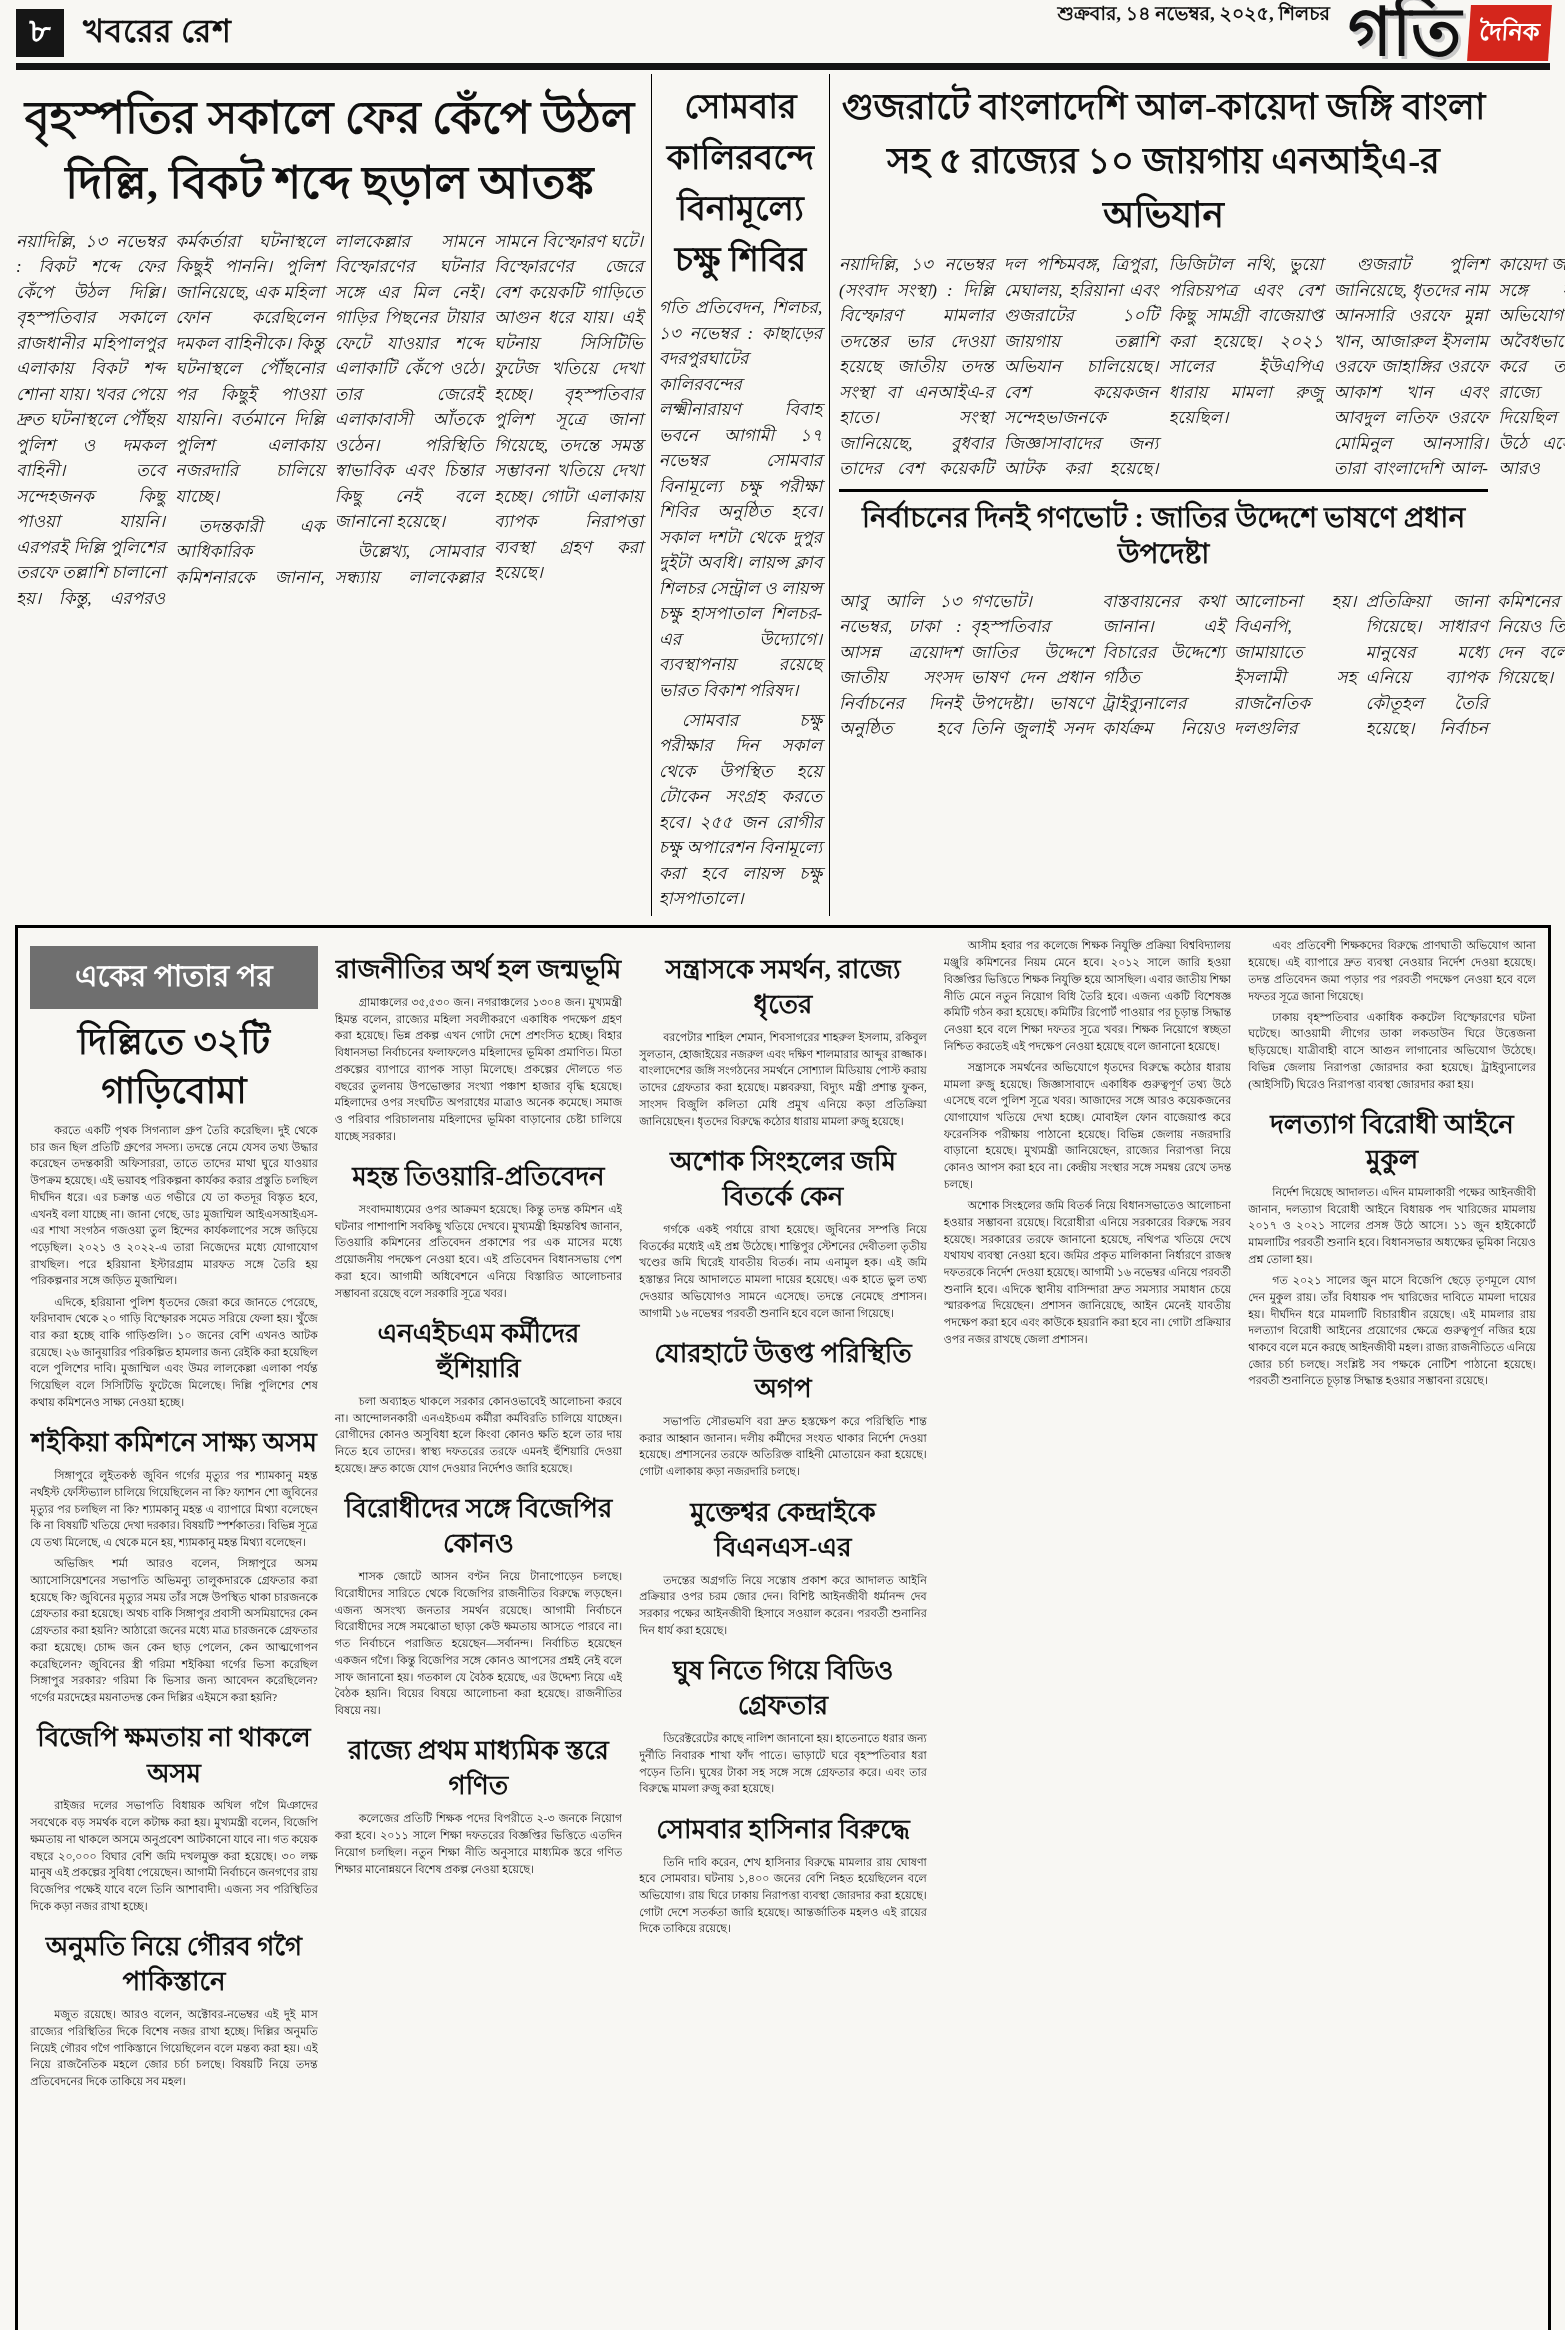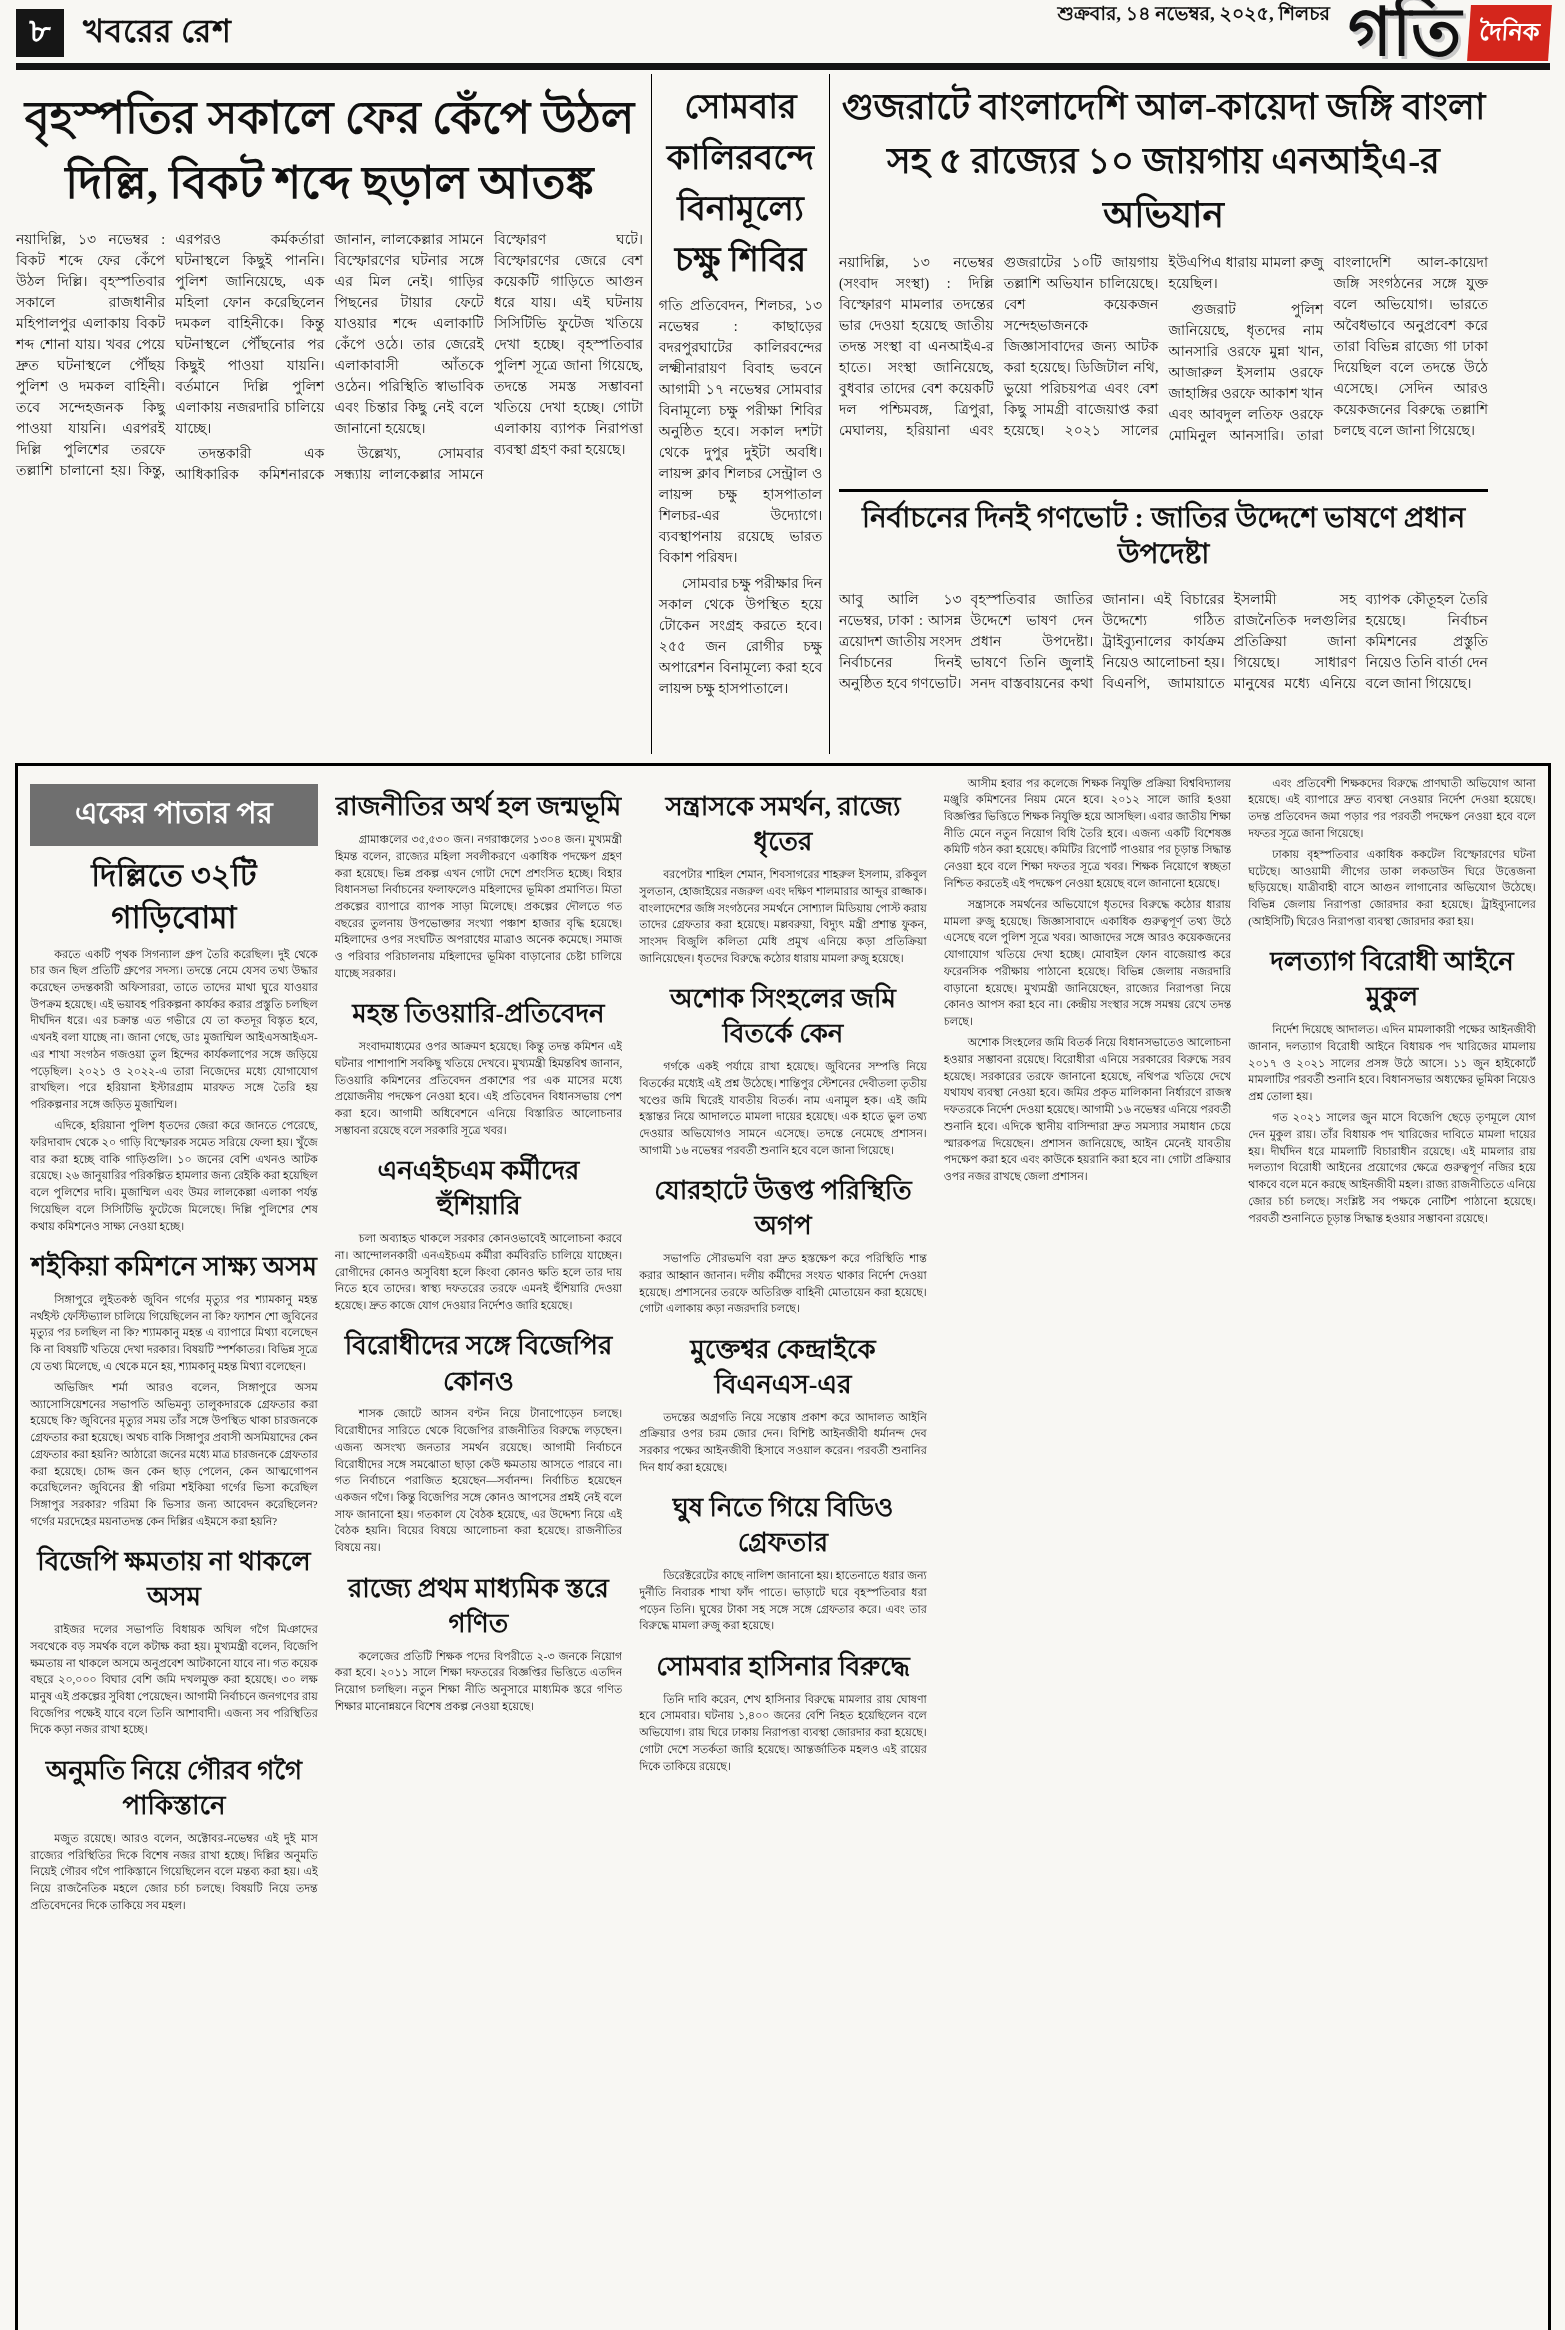--- a/index.html
+++ b/index.html
@@ -24,30 +24,30 @@
   .region-b{border-left:1.7px solid #000;border-right:1.7px solid #000;padding:3.4px 6.8px 0 6.8px;}
   .region-c{padding-left:9px;}
   .hl-a{font-size:45px;font-weight:bold;text-align:center;line-height:1.45;margin:8px 0 12.5px;}
   .hl-b{font-size:34px;font-weight:bold;text-align:center;line-height:1.5;margin:3.4px 0 10.2px;}
   .hl-c{font-size:36px;font-weight:bold;text-align:center;line-height:1.5;margin:2.3px 0 10.2px;}
   .hl-d{font-size:28px;font-weight:bold;text-align:center;line-height:1.3;margin:8px 0 8px;}
   .body-a{height:397px;column-count:4;column-gap:10.2px;}
   .body-b{font-size:14.7px;line-height:1.55;text-align:justify;}
   .body-c{height:231px;column-count:4;column-gap:10.2px;}
   .body-d{height:165px;column-count:5;column-gap:9px;margin-top:16px;}
-  .nbody{font-size:14px;line-height:1.5;text-align:justify;}
+  .nbody{font-size:17px;line-height:1.5;text-align:justify;font-style:italic;}
   .nbody p{margin:0 0 4.5px;text-indent:23px;}
   .nbody p.lead{text-indent:0;}
   .c-rule{height:2.8px;background:#000;margin:5.7px 0 2.3px;}
   
   .contbox{margin:9px 14.7px 12.5px 14.7px;border:3.4px solid #000;padding:9px 12.5px;height:1614px;
     display:grid;grid-template-columns:repeat(5,1fr);gap:17px;overflow:hidden;}
   .banner{background:#6f6f6f;color:#fff;font-size:29.5px;font-weight:bold;text-align:center;padding:6.8px 3.4px;margin:9px 0 9px;}
   .bh{font-size:26px;font-weight:bold;text-align:center;line-height:1.35;margin:14.7px 0 6.8px;}
-  .bh-lg{font-size:31px;margin-top:5.7px;text-align:center;}
+  .bh-lg{font-size:36px;margin-top:5.7px;text-align:center;}
   .bcol{overflow:hidden;}
   .bcol p{font-size:11px;line-height:1.52;text-align:justify;text-indent:24px;margin:0 0 4.5px;}
 </style>
 </head>
 <body>
 
 <header class="masthead">
   <div class="pagebox">
     <span>৮</span>
   </div>

